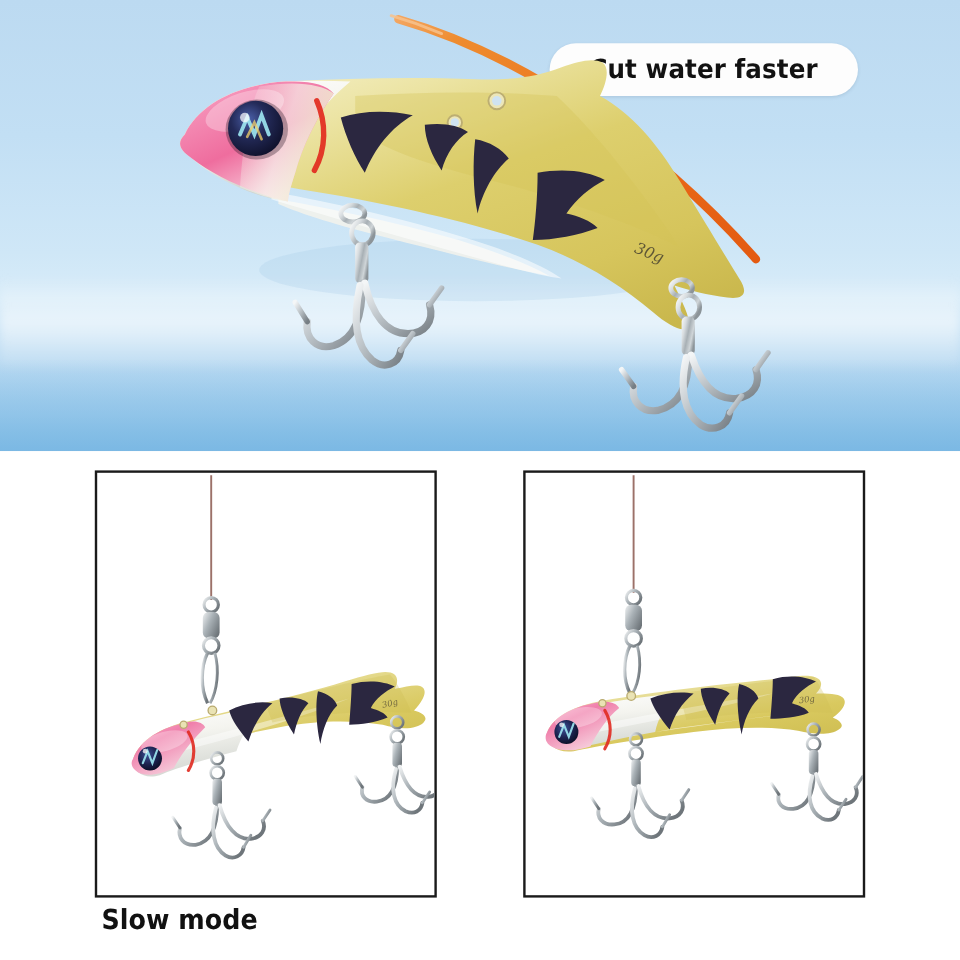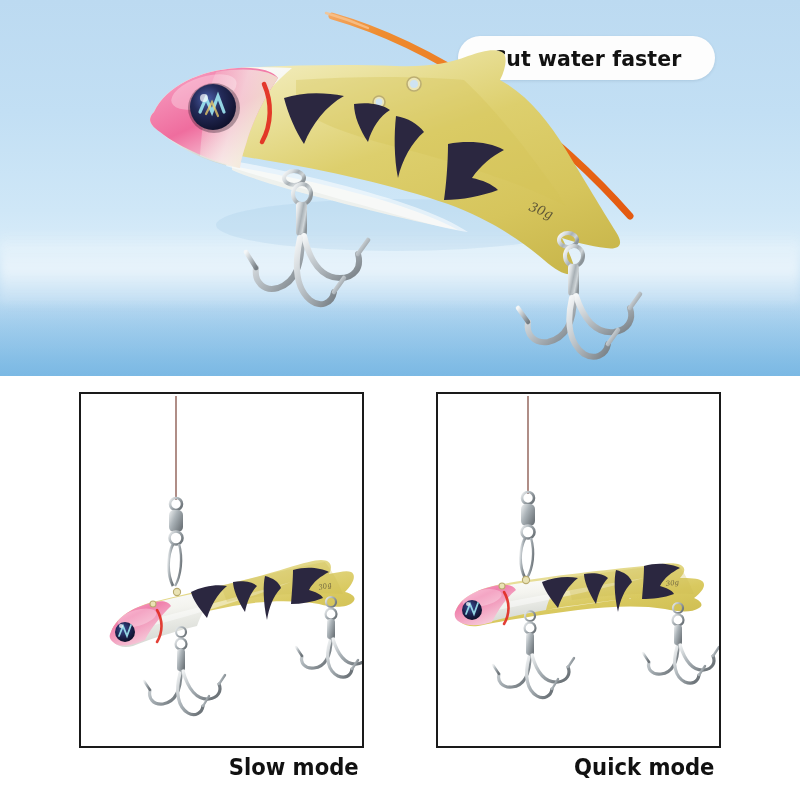--- a/index.html
+++ b/index.html
@@ -60,21 +60,21 @@
   .panels { position:absolute; left:0; top:376px; width:800px; height:424px; background:#fff; }
   .panel {
     position:absolute; top:16px; width:285px; height:356px;
     border:2px solid #1a1a1a; background:#fff; overflow:hidden;
   }
   .panel.slow  { left: 79px; }
   .panel.quick { left: 436px; }
   .panel-svg { position:absolute; left:0; top:0; width:285px; height:356px; }
 
   .caption {
-    position:absolute; top:378px; width:285px; text-align:right;
+    position:absolute; top:378px; width:285px; text-align:left;
     font-family:"DejaVu Sans", sans-serif;
     font-weight:700; font-size:23px; color:#111;
   }
   .caption span { display:inline-block; transform: scaleX(.92); }
   .caption.slow  { left: 79px; }
   .caption.quick { left: 436px; }
 </style>
 </head>
 <body>
 
@@ -518,18 +518,15 @@
           <path d="M 275 262 L 281 253" stroke="url(#qMetal)" stroke-width="2.4" stroke-linecap="round"></path>
           <path d="M 239 253 C 234 270, 237 283, 247 288 C 254 291, 260 288, 261 281" fill="none" stroke="url(#qMetal)" stroke-width="3.2" stroke-linecap="round"></path>
           <path d="M 261 281 L 267 272" stroke="url(#qMetal)" stroke-width="2.4" stroke-linecap="round"></path>
         </g>
       </svg>
     </div>
 
     <div class="caption slow">
       <span>Slow mode</span>
     </div>
-    <div class="caption quick">
-      <span>Quick mode</span>
-    </div>
 
   </div>
 </div>
 
 </body></html>

